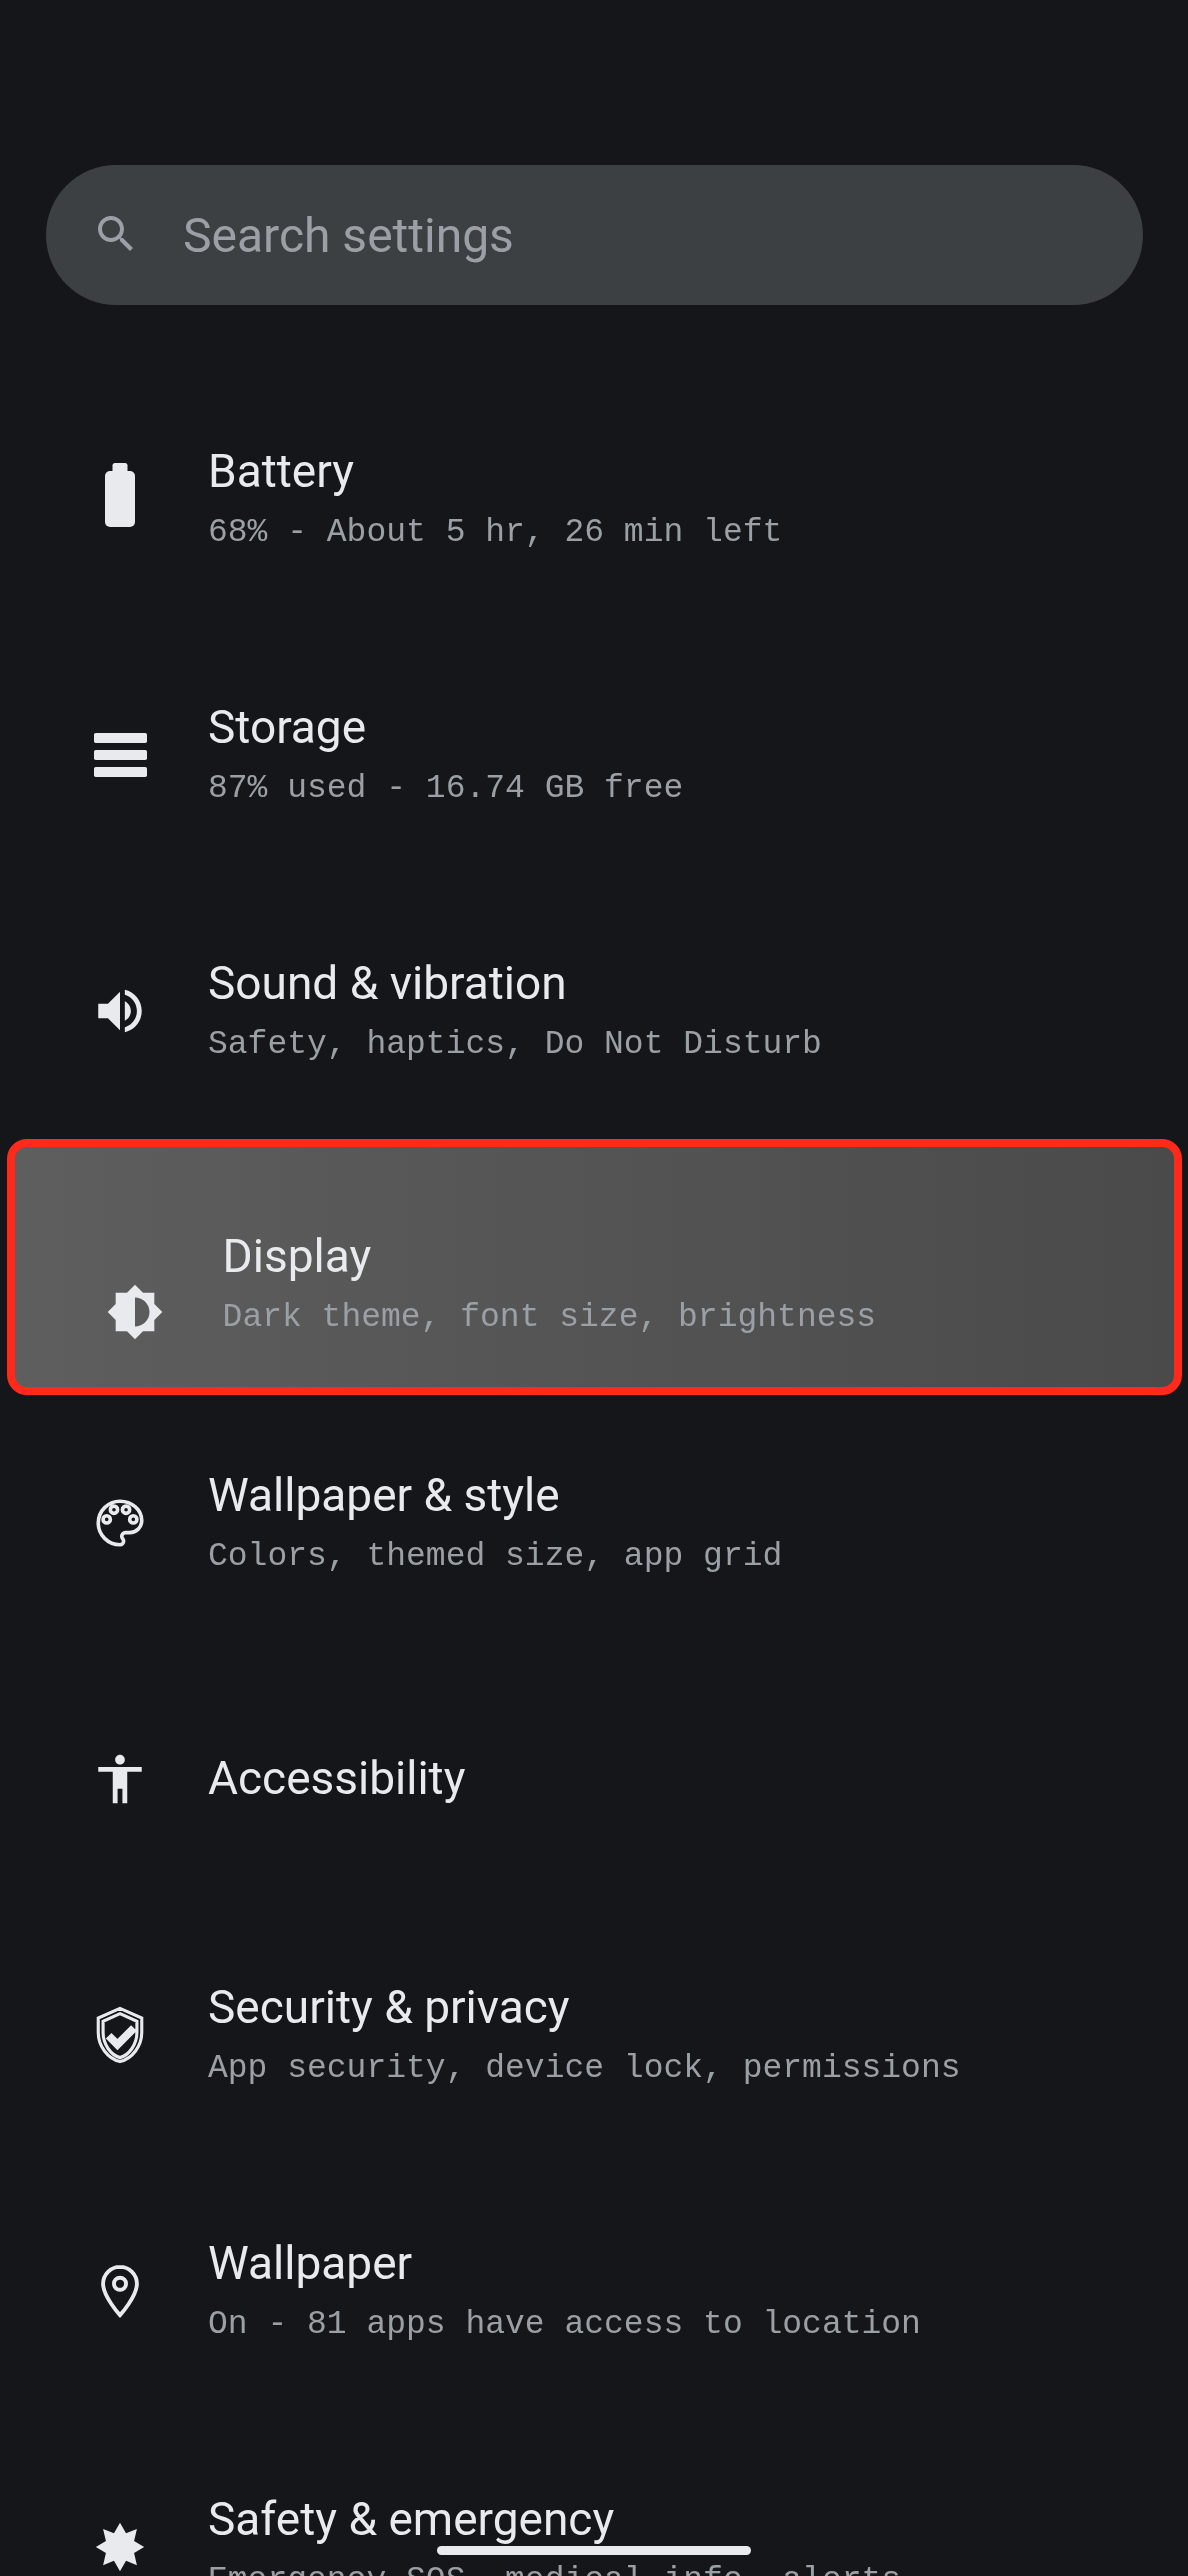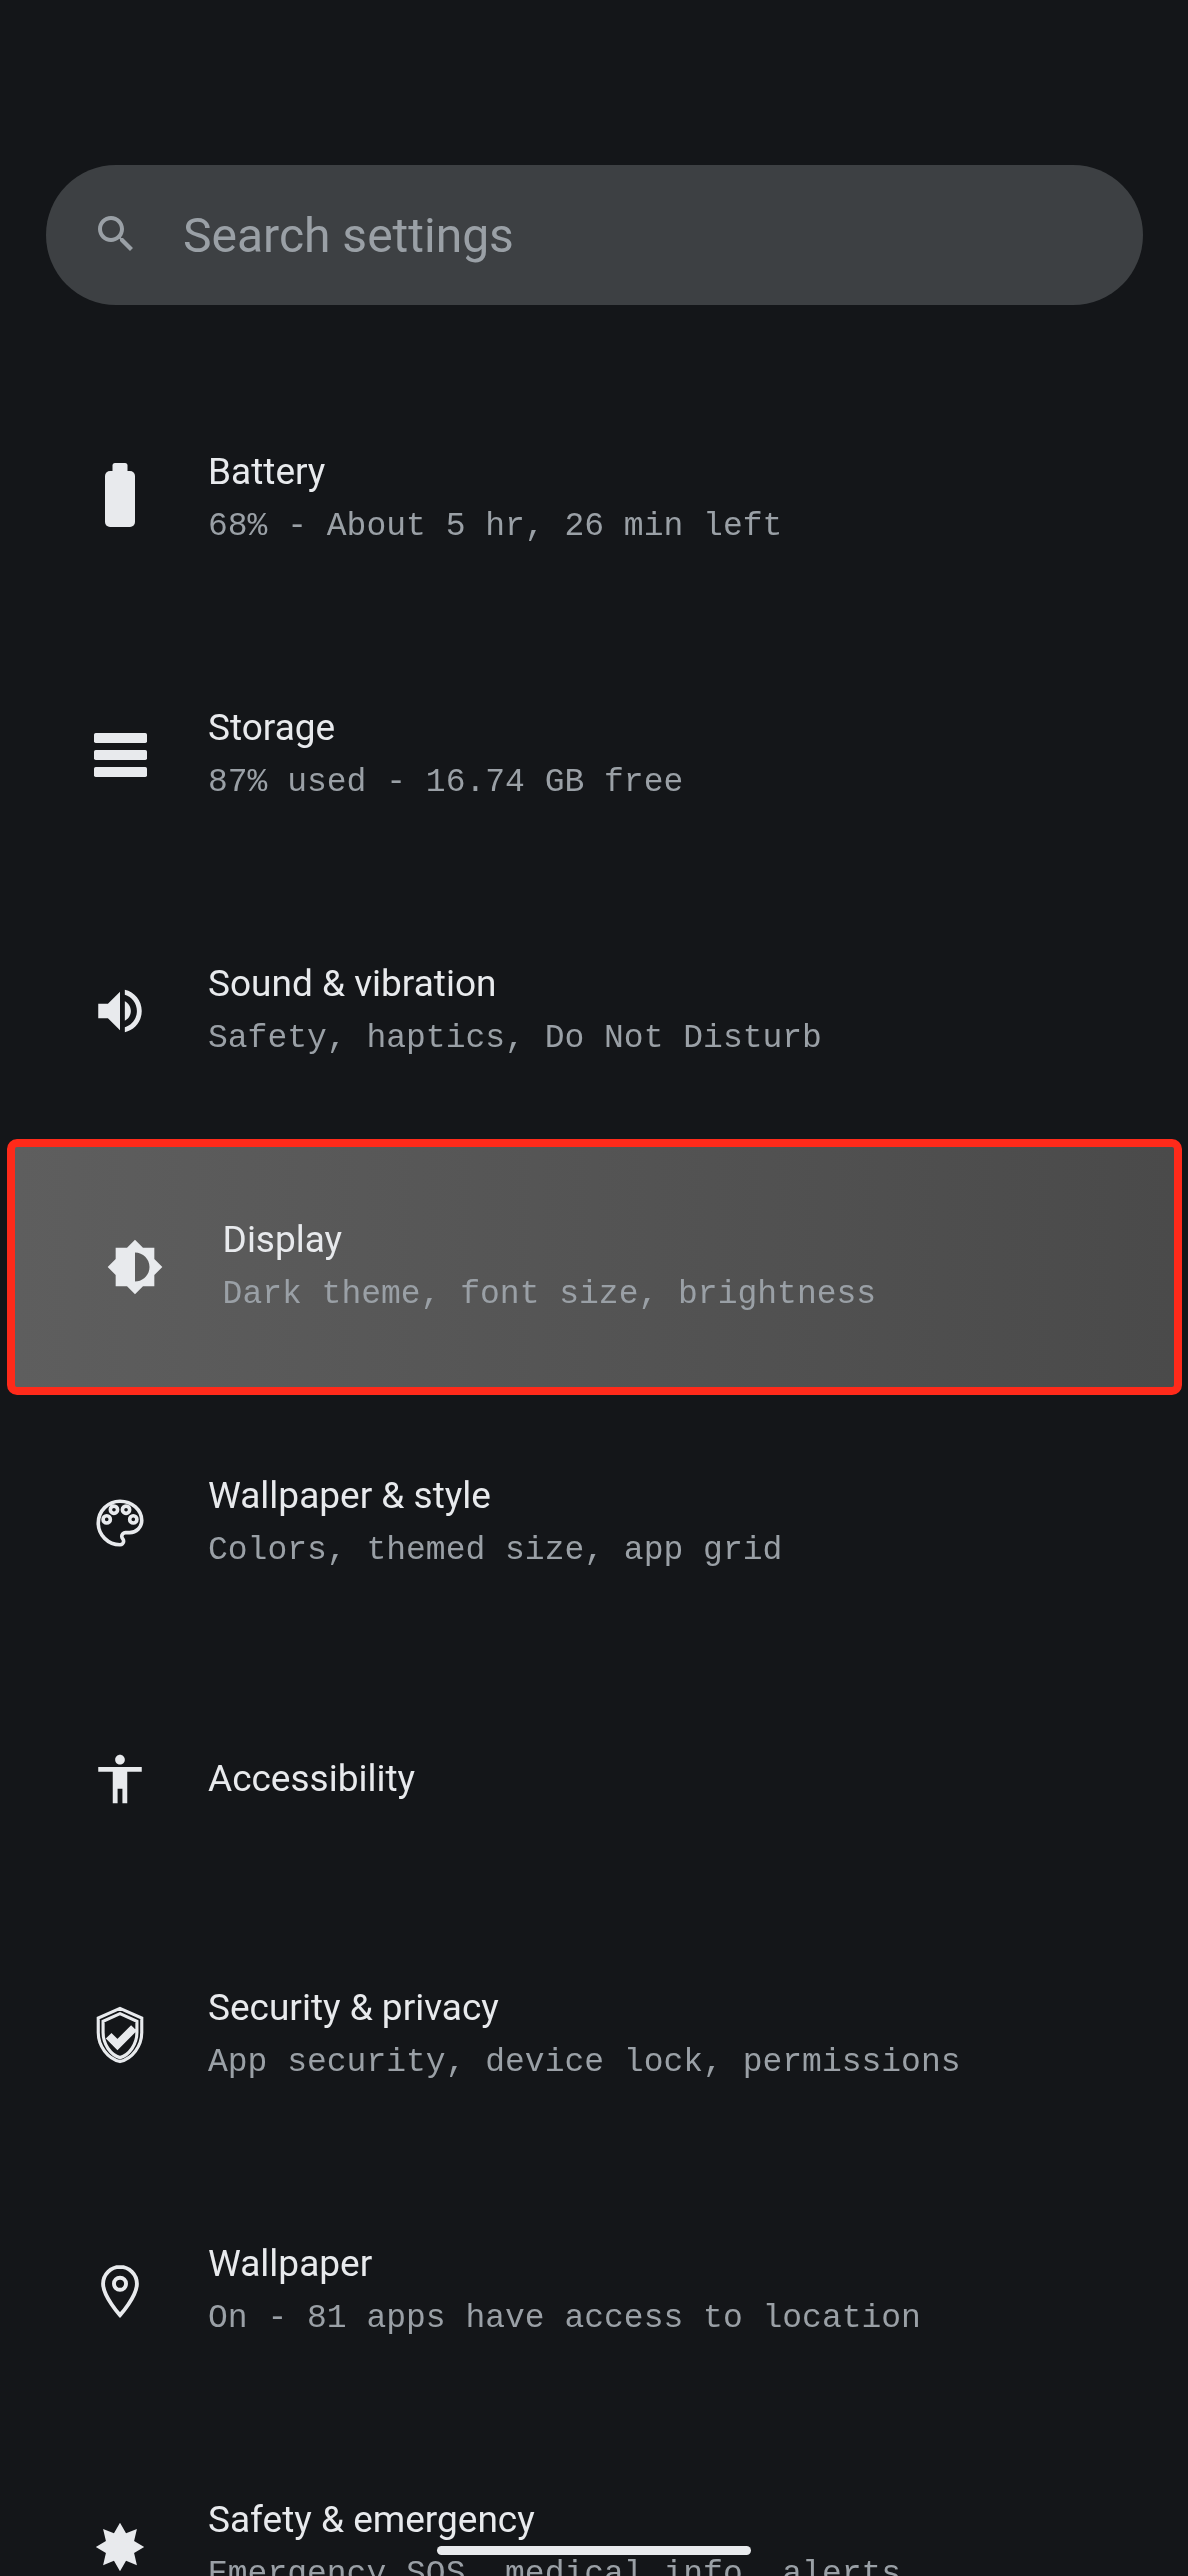--- a/index.html
+++ b/index.html
@@ -52,22 +52,23 @@
     .settings-item {
       display: flex;
       align-items: center;
       padding: 46px 0 46px 91px;
       min-height: 256px;
     }
     
     .settings-item.highlighted {
       background: linear-gradient(to right, #5e5e5e, #4a4a4a);
       border: 8.3px solid #ff2a1a;
-      border-radius: 10px;
+      border-radius: 20px;
       margin: 0 6.6px;
+      align-items: flex-end;
     }
     
     .icon-wrapper {
       width: 58px;
       height: 58px;
       display: flex;
       align-items: center;
       justify-content: center;
       margin-right: 59px;
       flex-shrink: 0;
@@ -79,21 +80,21 @@
       fill: #e8eaed;
     }
     
     .item-text {
       display: flex;
       flex-direction: column;
       gap: 8.3px;
     }
     
     .item-title {
-      font-size: 37px;
+      font-size: 46px;
       font-weight: 400;
       color: #e8eaed;
       line-height: 1.3;
     }
     
     .item-subtitle {
       font-size: 33px;
       font-weight: 400;
       color: #9aa0a6;
       line-height: 1.4;

